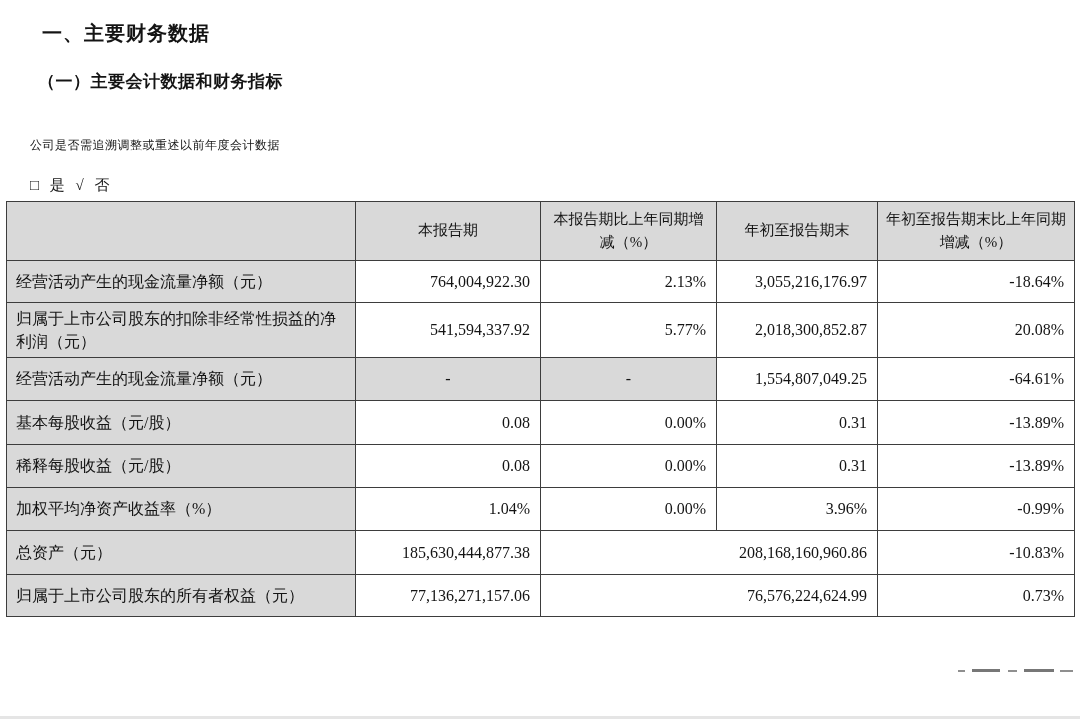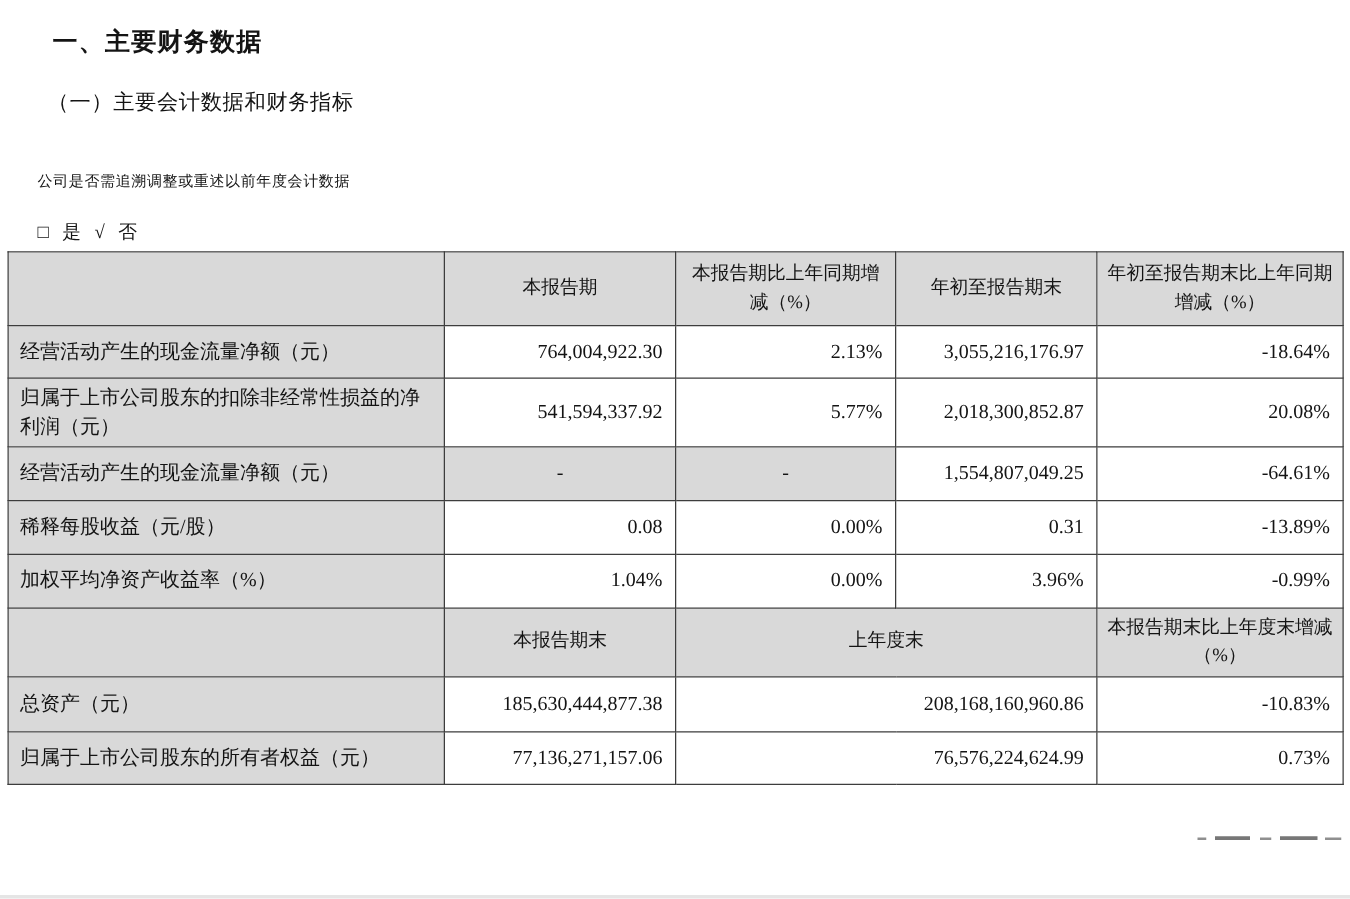--- a/index.html
+++ b/index.html
@@ -7,21 +7,21 @@
     width:1080px;height:719px;position:relative;overflow:hidden;
     background:#ffffff;color:#141414;
     font-family:"Liberation Serif","DejaVu Serif",serif;
   }
   .title{
     position:absolute;left:30px;top:8px;
     font-size:20px;font-weight:bold;letter-spacing:1px;margin:12px;
   }
   .subtitle{
     position:absolute;left:38px;top:70px;
-    font-size:17px;font-weight:normal;letter-spacing:0.5px;margin:0;
+    font-size:17px;font-weight:bold;letter-spacing:0.5px;margin:0;
   }
   .note{
     position:absolute;left:30px;top:137px;
     font-size:12px;margin:0;letter-spacing:0.5px;
   }
   .choice{
     position:absolute;left:30px;top:176px;
     font-size:15px;margin:0;word-spacing:5px;letter-spacing:1px;text-align:right;
   }
   table.fin{
@@ -121,43 +121,44 @@
     </tr>
 
     <tr style="height:43px">
       <td class="lbl">经营活动产生的现金流量净额（元）</td>
       <td class="dash">-</td>
       <td class="dash">-</td>
       <td class="num">1,554,807,049.25</td>
       <td class="num">-64.61%</td>
     </tr>
 
+    <tr style="height:44px">
+      <td class="lbl">基本每股收益（元/股）</td>
+      <td class="num">0.08</td>
+      <td class="num">0.00%</td>
+      <td class="num">0.31</td>
+      <td class="num">-13.89%</td>
+    </tr>
 
     <tr style="height:43px">
       <td class="lbl">稀释每股收益（元/股）</td>
       <td class="num">0.08</td>
       <td class="num">0.00%</td>
       <td class="num">0.31</td>
       <td class="num">-13.89%</td>
     </tr>
 
     <tr style="height:43px">
       <td class="lbl">加权平均净资产收益率（%）</td>
       <td class="num">1.04%</td>
       <td class="num">0.00%</td>
       <td class="num">3.96%</td>
       <td class="num">-0.99%</td>
     </tr>
 
-    <tr style="height:55px">
-      <th class="hdr"></th>
-      <th class="hdr">本报告期末</th>
-      <th class="hdr" colspan="2">上年度末</th>
-      <th class="hdr">本报告期末比上年度末增减（%）</th>
-    </tr>
 
     <tr style="height:44px">
       <td class="lbl">总资产（元）</td>
       <td class="num">185,630,444,877.38</td>
       <td class="num" colspan="2">208,168,160,960.86</td>
       <td class="num">-10.83%</td>
     </tr>
 
     <tr style="height:42px">
       <td class="lbl">归属于上市公司股东的所有者权益（元）</td>

